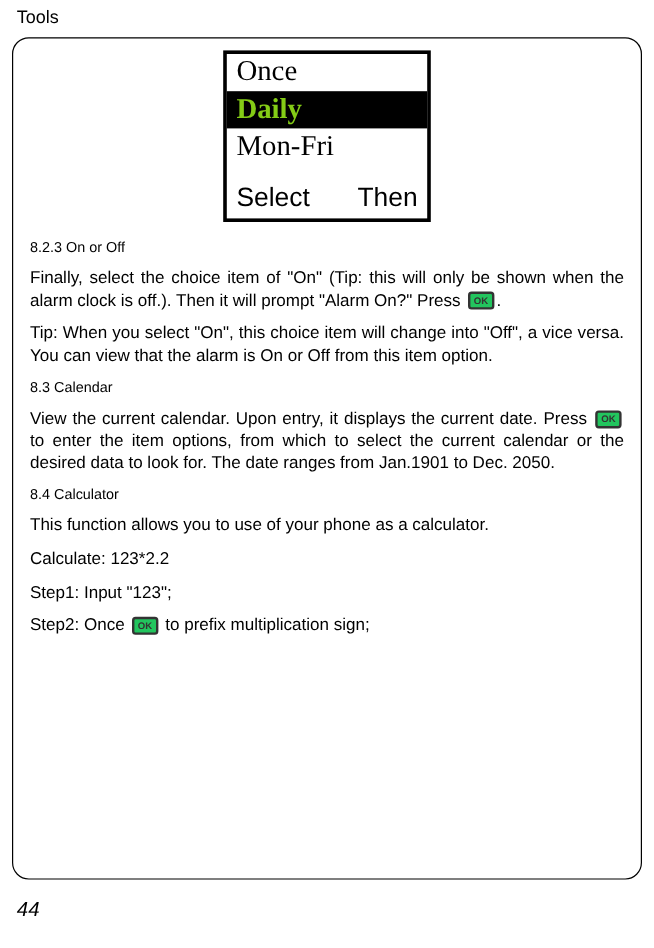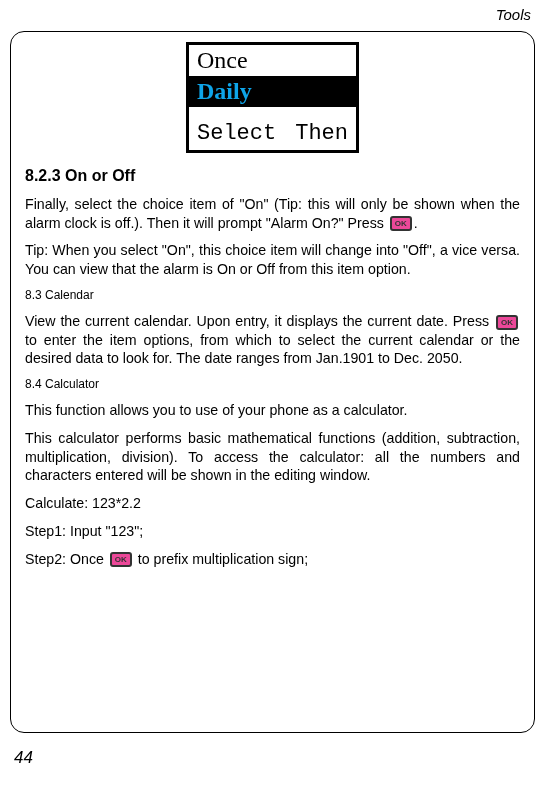--- a/index.html
+++ b/index.html
@@ -5,24 +5,22 @@
   * { box-sizing: border-box; margin: 0; padding: 0; }
   body {
     width: 545px;
     height: 790px;
     background: #fff;
     font-family: Arial, Helvetica, sans-serif;
     color: #000;
     position: relative;
   }
   .header {
-    font-style: italic;
     font-size: 15px;
     padding: 6px 14px 8px;
-    text-align: right;
   }
   .page-frame {
     margin: 0 10px;
     border: 1px solid #000;
     border-radius: 14px;
     height: 702px;
     padding: 10px 14px 14px;
     position: relative;
   }
   .screen-wrap {
@@ -36,61 +34,61 @@
     background: #fff;
   }
   .screen-row {
     font-family: 'Times New Roman', serif;
     font-size: 24px;
     padding: 2px 8px;
     white-space: nowrap;
   }
   .screen-row.highlight {
     background: #000;
-    color: #0ea5e9;
+    color: #84cc16;
     font-weight: bold;
     padding-left: 8px;
   }
   .screen-row.blank { height: 12px; }
   .screen-softkeys {
     display: flex;
     justify-content: space-between;
-    font-family: Liberation Mono, monospace;
+    font-family: Liberation Sans, sans-serif;
     font-size: 22px;
     padding: 2px 8px 4px;
   }
   .para {
     font-size: 14.2px;
     line-height: 1.32;
     text-align: justify;
     margin-bottom: 9px;
   }
   .h3 {
-    font-size: 16px;
-    font-weight: bold;
+    font-size: 12px;
+    font-weight: normal;
     margin: 4px 0 10px;
   }
   .h2 {
     font-size: 12px;
     font-weight: normal;
     margin: 6px 0 10px;
   }
   .ok-icon {
     display: inline-block;
     width: 22px;
     height: 15px;
     border: 2px solid #333;
     border-radius: 3px;
     vertical-align: middle;
     text-align: center;
     font-size: 8px;
     line-height: 11px;
     font-weight: bold;
     color: #333;
-    background: #ec4899;
+    background: #22c55e;
     margin: 0 2px;
   }
   .page-num {
     position: absolute;
     bottom: 22px;
     left: 14px;
     font-style: italic;
     font-size: 17px;
   }
 </style>
@@ -98,20 +96,21 @@
 <body>
 
 <div class="header">Tools</div>
 
 <div class="page-frame">
 
   <div class="screen-wrap">
     <div class="phone-screen">
       <div class="screen-row">Once</div>
       <div class="screen-row highlight">Daily</div>
+      <div class="screen-row">Mon-Fri</div>
       <div class="screen-row blank"></div>
       <div class="screen-softkeys">
         <span>Select</span>
         <span>Then</span>
       </div>
     </div>
   </div>
 
 
   <div class="h3">8.2.3 On or Off</div>
@@ -124,21 +123,20 @@
 
   <div class="h2">8.3 Calendar</div>
 
   <div class="para">
     <span>View the current calendar. Upon entry, it displays the current date.    Press </span><span class="ok-icon">OK</span><span> to enter the item options, from which to select the current calendar or the desired data to look for. The date ranges from Jan.1901 to Dec. 2050.</span>
   </div>
 
   <div class="h2">8.4 Calculator</div>
 
   <div class="para">This function allows you to use of your phone as a calculator.</div>
-  <div class="para">This calculator performs basic mathematical functions (addition, subtraction, multiplication, division).  To access the calculator: all the numbers and characters entered will be shown in the editing window.</div>
   <div class="para">Calculate: 123*2.2</div>
   <div class="para">Step1: Input "123";</div>
   <div class="para">
     <span>Step2: Once </span><span class="ok-icon">OK</span><span> to prefix multiplication sign;</span>
   </div>
 
 </div>
 
 <div class="page-num">44</div>
 

